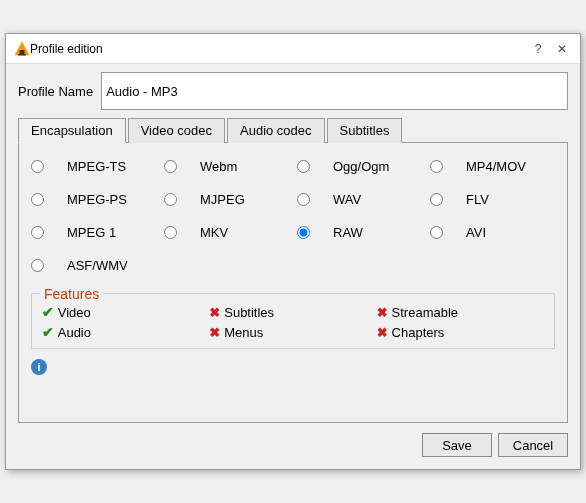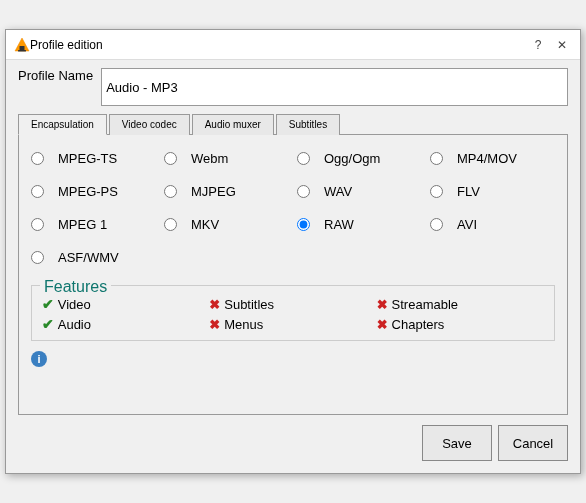--- a/index.html
+++ b/index.html
@@ -48,20 +48,21 @@
       color: #444;
       display: flex;
       align-items: center;
       justify-content: center;
     }
     .dialog-content {
       padding: 8px 12px 12px 12px;
     }
     .profile-name-row {
       display: flex;
+      align-items: center;
       margin-bottom: 8px;
     }
     .profile-name-label {
       font-size: 13px;
       margin-right: 8px;
       white-space: nowrap;
     }
     .profile-name-input {
       flex: 1;
       height: 38px;
@@ -74,21 +75,21 @@
       display: flex;
       border-bottom: 1px solid #999;
       margin-bottom: 0;
     }
     .tab {
       padding: 4px 12px;
       border: 1px solid #999;
       border-bottom: none;
       background: #e8e8e8;
       cursor: pointer;
-      font-size: 10px;
+      font-size: 13px;
       margin-right: 2px;
       margin-bottom: -1px;
       position: relative;
     }
     .tab.active {
       background: #f0f0f0;
       border-bottom: 1px solid #f0f0f0;
       z-index: 1;
     }
     .tab-content {
@@ -101,21 +102,21 @@
     .radio-grid {
       display: grid;
       grid-template-columns: repeat(4, 1fr);
       row-gap: 18px;
       column-gap: 8px;
       margin-bottom: 20px;
     }
     .radio-item {
       display: flex;
       align-items: center;
-      gap: 14px;
+      gap: 23px;
       cursor: pointer;
     }
     .radio-item input[type="radio"] {
       cursor: pointer;
       margin: 0;
     }
     .radio-label {
       font-size: 13px;
       cursor: pointer;
     }
@@ -124,22 +125,22 @@
       padding: 10px 10px 8px 10px;
       position: relative;
       margin-top: 4px;
     }
     .features-section-title {
       position: absolute;
       top: -8px;
       left: 8px;
       background: #f0f0f0;
       padding: 0 4px;
-      font-size: 16px;
-      color: #0f766e;
+      font-size: 14px;
+      color: #c2410c;
     }
     .features-grid {
       display: grid;
       grid-template-columns: repeat(3, 1fr);
       row-gap: 4px;
     }
     .feature-item {
       display: flex;
       align-items: center;
       gap: 4px;
@@ -177,21 +178,21 @@
       flex-shrink: 0;
     }
     .button-row {
       display: flex;
       justify-content: flex-end;
       gap: 6px;
       margin-top: 10px;
     }
     .btn {
       min-width: 70px;
-      height: 36px;
+      height: 24px;
       border: 1px solid #888;
       background: #e8e8e8;
       cursor: pointer;
       font-size: 13px;
       padding: 0 12px;
     }
     .btn-save {
       background: #e8e8e8;
     }
 
@@ -231,21 +232,21 @@
     </div>
 
     <div class="tabs">
       <div class="tab active">
         <span>Encapsulation</span>
       </div>
       <div class="tab">
         <span>Video codec</span>
       </div>
       <div class="tab">
-        <span>Audio muxer</span>
+        <span>Audio codec</span>
       </div>
       <div class="tab">
         <span>Subtitles</span>
       </div>
     </div>
 
     <div class="tab-content">
 
       <div class="radio-grid">
 

